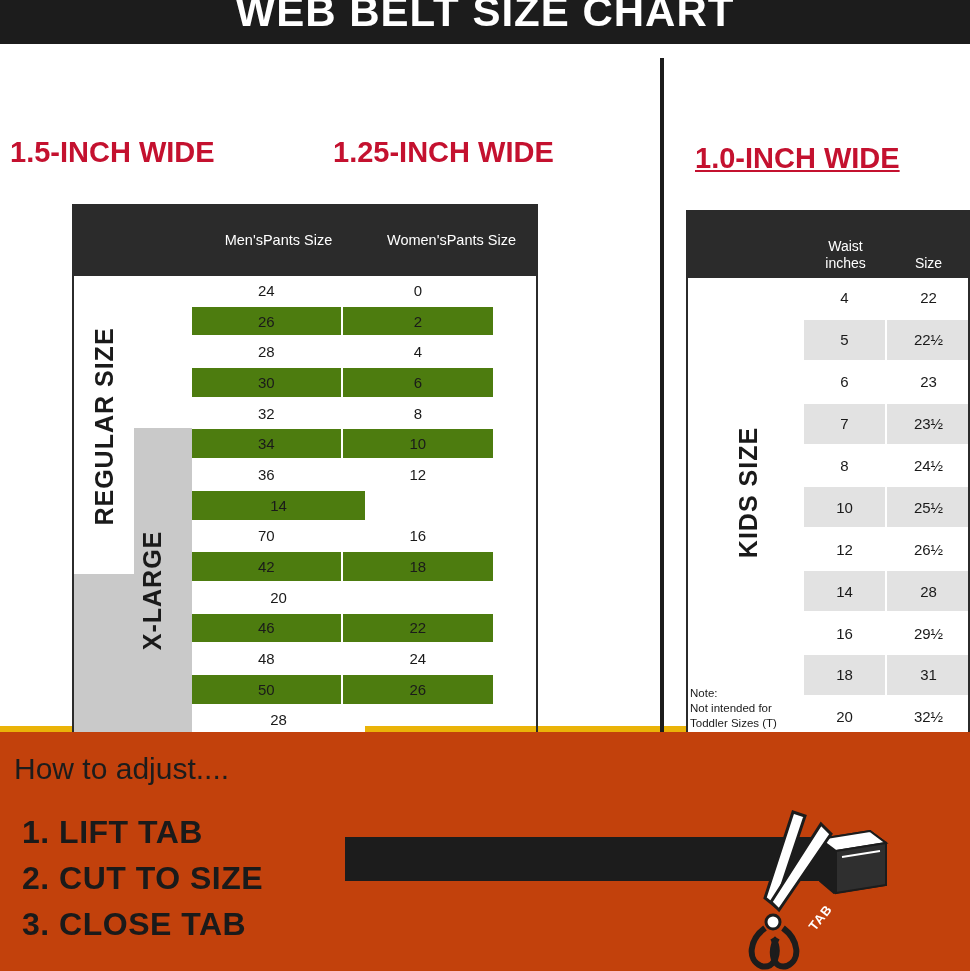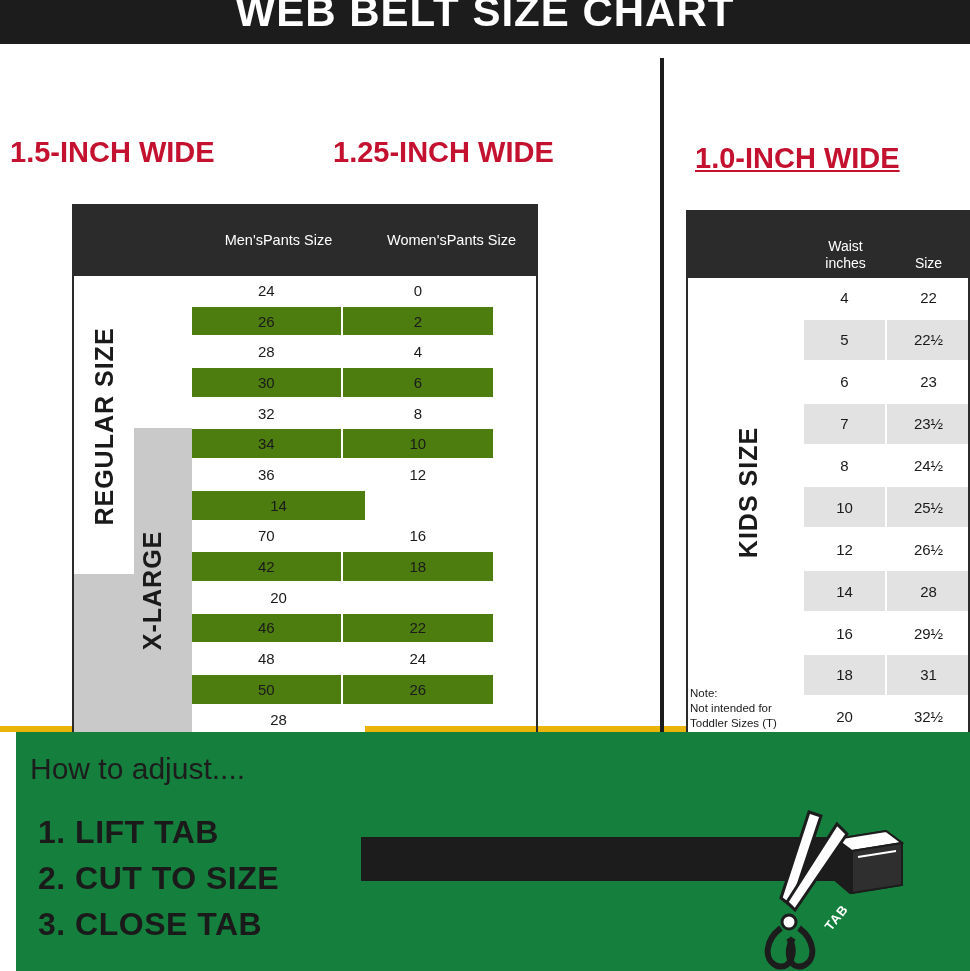--- a/index.html
+++ b/index.html
@@ -236,22 +236,21 @@
     height: 530px;
     border: 2px solid #2b2b2b;
     box-sizing: border-box;
     pointer-events: none;
   }
 
   
   .bottom {
     position: relative;
     height: 239px;
-    background: #15803d;
-    margin-left: 16px;
+    background: #c2410c;
   }
   .adjust-title {
     position: absolute;
     left: 14px;
     top: 20px;
     font-size: 30px;
     color: #1c1c1c;
     font-weight: normal;
   }
   .steps {

